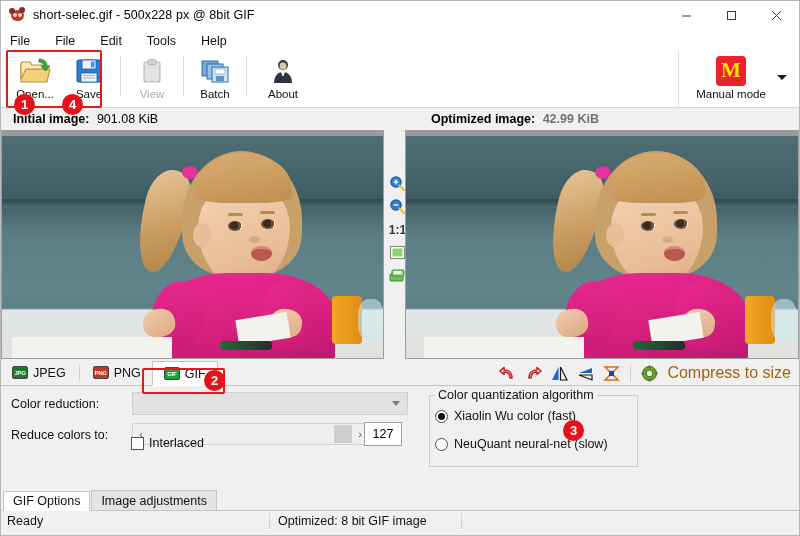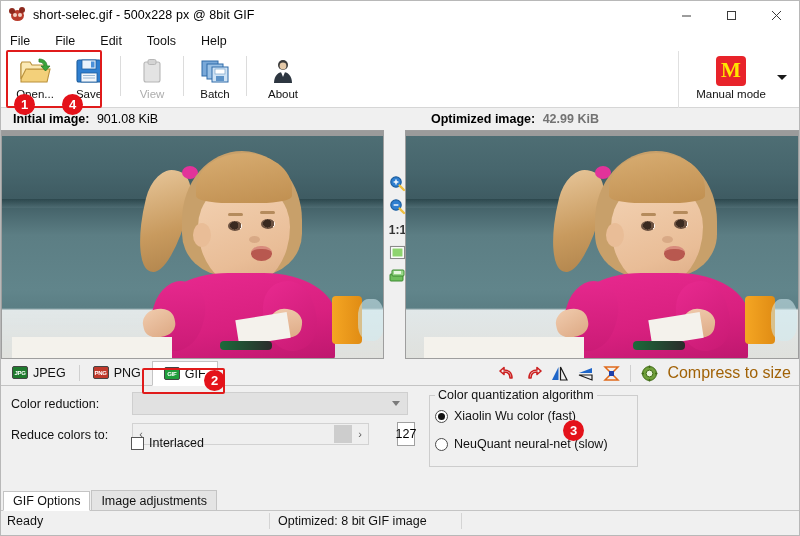--- a/index.html
+++ b/index.html
@@ -718,21 +718,21 @@
     </div>
 
     <div class="opt-label" style="left:10px;top:42px;">Reduce colors to:</div>
     <div class="slider" style="left:131px;top:37px;width:237px;height:22px;">
       <div class="arr">‹</div>
       <div class="track">
         <div class="thumb" style="right:0px;"></div>
       </div>
       <div class="arr">›</div>
     </div>
-    <div class="numbox" style="left:396px;top:36px;width:18px;height:24px;">127</div>
+    <div class="numbox" style="left:363px;top:36px;width:38px;height:24px;">127</div>
 
     <div class="chkline" style="left:130px;top:50px;">
       <div class="chkbox"></div>
       <span>Interlaced</span>
     </div>
 
     <div class="groupbox" style="left:428px;top:9px;width:209px;height:72px;"></div>
     <div class="group-title" style="left:434px;top:2px;">Color quantization algorithm</div>
 
     <div class="radioline" style="left:434px;top:23px;">

